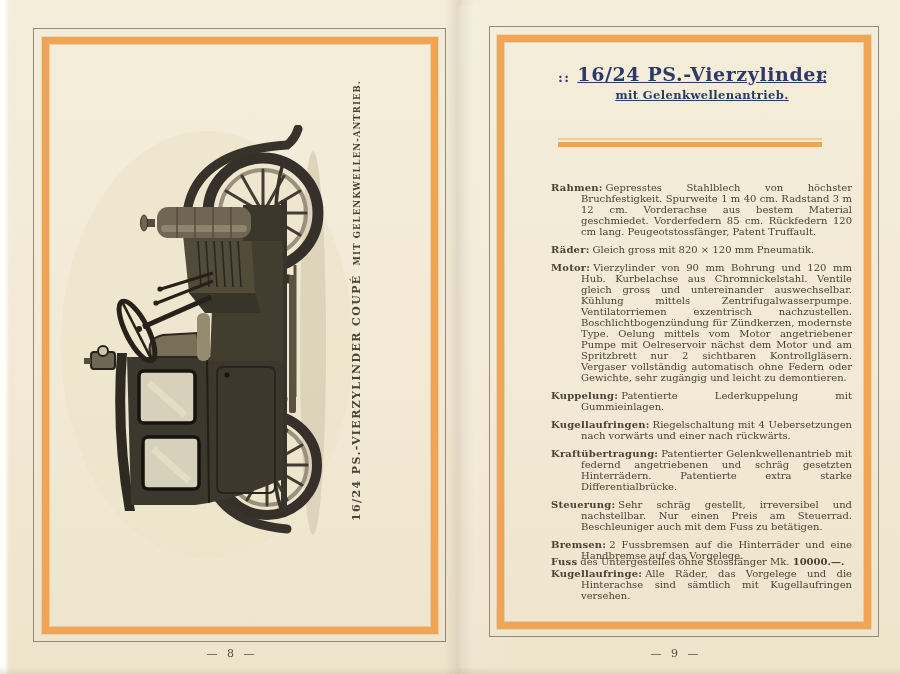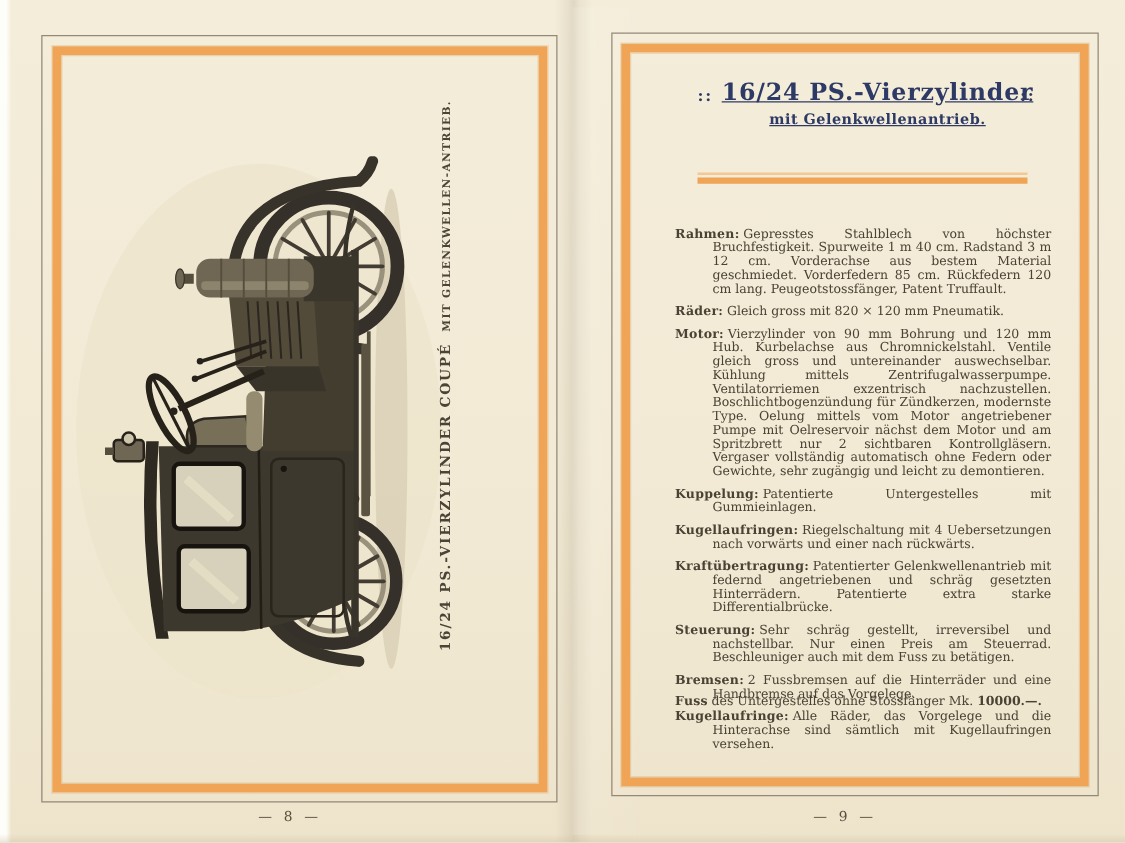--- a/index.html
+++ b/index.html
@@ -41,21 +41,21 @@
   .r-title{position:absolute;top:58px;left:39px;width:410px;text-align:center;color:#2e3a66;text-decoration:underline;}
   .r-title .t1{font-size:19px;font-weight:bold;letter-spacing:.6px;line-height:21px;}
   .r-title .t2{font-size:11.5px;font-weight:bold;letter-spacing:.4px;margin-top:3px;}
   .orn{position:absolute;top:64px;font-size:13px;font-weight:bold;color:#2e3a66;letter-spacing:1.5px;}
   .orn.o-left{left:100px;}
   .orn.o-right{left:358px;}
   .title-rule{position:absolute;left:100px;top:132px;width:264px;}
   .title-rule .thin{height:2px;background:#f3c893;}
   .title-rule .thick{height:5px;background:#f0a455;margin-top:2px;}
 
-  .spec-col{position:absolute;left:82px;top:176px;width:301px;color:#4a4234;}
+  .spec-col{position:absolute;left:93px;top:176px;width:301px;color:#4a4234;}
   .spec{font-size:10px;line-height:11px;margin:0 0 7px;text-align:justify;
         padding-left:30px;text-indent:-30px;}
   .term{font-weight:bold;letter-spacing:.2px;margin-right:3px;}
   .price{margin-top:9px;}
   .price .val{font-weight:bold;}
 </style>
 </head>
 <body>
 
 <div class="photo">
@@ -191,21 +191,21 @@
     </div>
 
     <div class="spec-col">
 
         <p class="spec"><b class="term">Rahmen:</b><span>Gepresstes Stahlblech von höchster Bruchfestigkeit. Spurweite 1 m 40 cm. Radstand 3 m 12 cm. Vorderachse aus bestem Material geschmiedet. Vorderfedern 85 cm. Rückfedern 120 cm lang. Peugeotstossfänger, Patent Truffault.</span></p>
 
         <p class="spec"><b class="term">Räder:</b><span>Gleich gross mit 820 × 120 mm Pneumatik.</span></p>
 
         <p class="spec"><b class="term">Motor:</b><span>Vierzylinder von 90 mm Bohrung und 120 mm Hub. Kurbelachse aus Chromnickelstahl. Ventile gleich gross und untereinander auswechselbar. Kühlung mittels Zentrifugalwasserpumpe. Ventilatorriemen exzentrisch nachzustellen. Boschlichtbogenzündung für Zündkerzen, modernste Type. Oelung mittels vom Motor angetriebener Pumpe mit Oelreservoir nächst dem Motor und am Spritzbrett nur 2 sichtbaren Kontrollgläsern. Vergaser vollständig automatisch ohne Federn oder Gewichte, sehr zugängig und leicht zu demontieren.</span></p>
 
-        <p class="spec"><b class="term">Kuppelung:</b><span>Patentierte Untergestelles mit Gummieinlagen.</span></p>
+        <p class="spec"><b class="term">Kuppelung:</b><span>Patentierte Lederkuppelung mit Gummieinlagen.</span></p>
 
         <p class="spec"><b class="term">Kugellaufringen:</b><span>Riegelschaltung mit 4 Uebersetzungen nach vorwärts und einer nach rückwärts.</span></p>
 
         <p class="spec"><b class="term">Kraftübertragung:</b><span>Patentierter Gelenkwellenantrieb mit federnd angetriebenen und schräg gesetzten Hinterrädern. Patentierte extra starke Differentialbrücke.</span></p>
 
         <p class="spec"><b class="term">Steuerung:</b><span>Sehr schräg gestellt, irreversibel und nachstellbar. Nur einen Preis am Steuerrad. Beschleuniger auch mit dem Fuss zu betätigen.</span></p>
 
         <p class="spec"><b class="term">Bremsen:</b><span>2 Fussbremsen auf die Hinterräder und eine Handbremse auf das Vorgelege.</span></p>
 
         <p class="spec"><b class="term">Kugellaufringe:</b><span>Alle Räder, das Vorgelege und die Hinterachse sind sämtlich mit Kugellaufringen versehen.</span></p>

